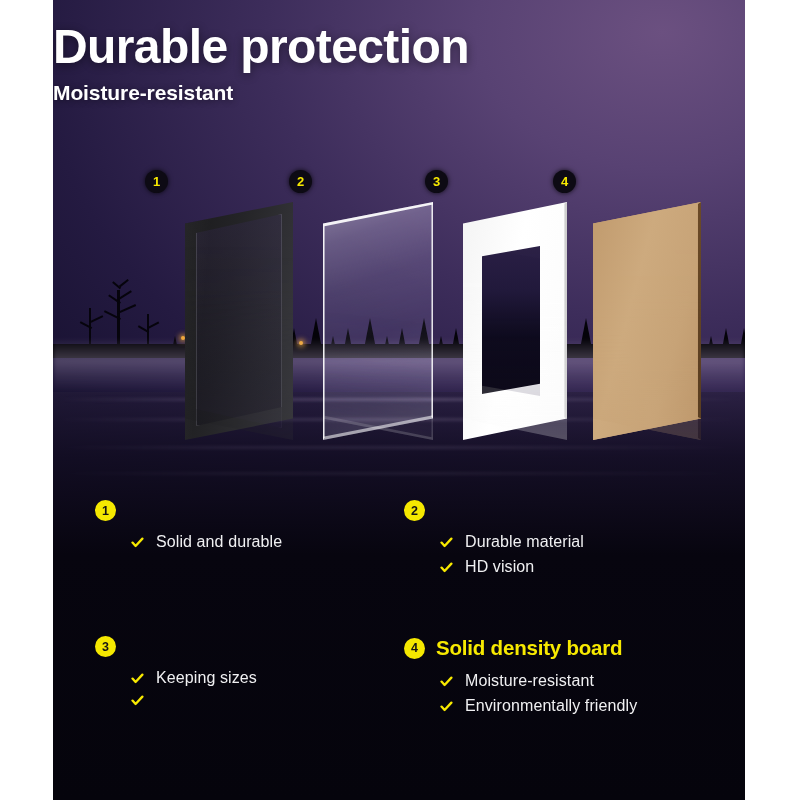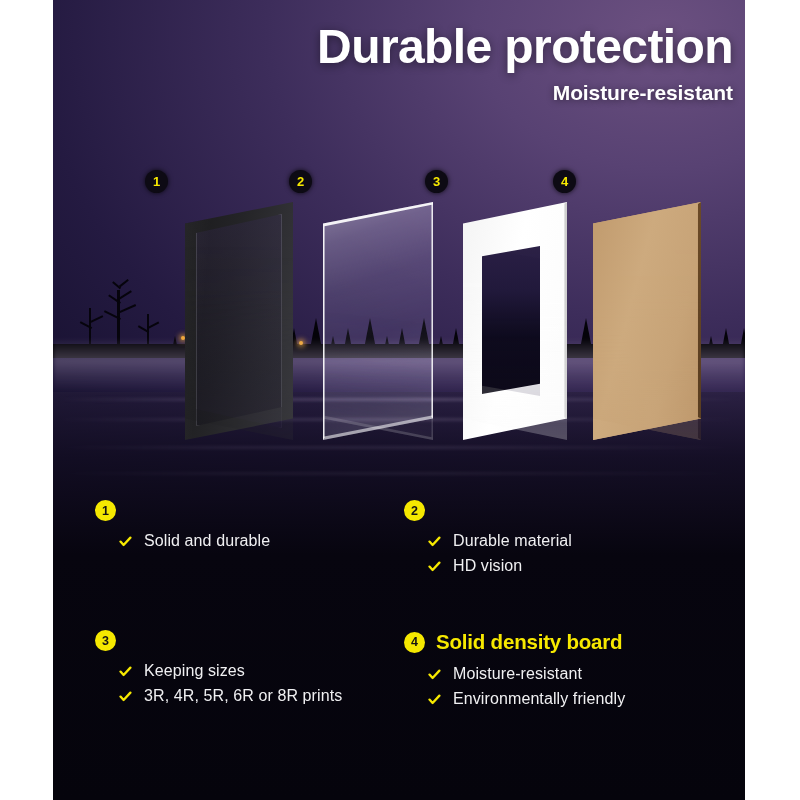--- a/index.html
+++ b/index.html
@@ -145,23 +145,23 @@
     position: absolute;
     width: 4px; height: 4px;
     border-radius: 50%;
     background: #f0a93a;
     box-shadow: 0 0 5px 2px rgba(240,169,58,.65);
   }
 
   
   .header {
     position: absolute;
-    left: 0; right: 12px;
+    left: 0; right: 0;
     top: 22px;
-    text-align: right;
+    text-align: left;
     z-index: 6;
   }
   .title {
     font-size: 48px;
     font-weight: 700;
     color: #ffffff;
     letter-spacing: -0.6px;
     line-height: 1.05;
     margin: 0;
     text-shadow: 0 2px 10px rgba(0,0,0,.45);
@@ -388,21 +388,21 @@
     flex: 0 0 auto;
   }
   .legend-title {
     color: #f7e900;
     font-size: 20.5px;
     font-weight: 700;
     letter-spacing: -.2px;
   }
   .legend-list {
     list-style: none;
-    margin: 0;
+    margin: 12px;
     padding: 0 0 0 24px;
   }
   .legend-list li {
     display: flex;
     align-items: center;
     gap: 12px;
     margin-bottom: 7px;
   }
   .check {
     flex: 0 0 auto;
@@ -616,21 +616,20 @@
                   </svg>
               </span>
               <span class="legend-text">Keeping sizes</span>
             </li>
             <li>
               <span class="check">
                 <svg width="13" height="13" viewBox="0 0 13 13">
                     <path d="M1.5 6.6 L4.6 10 L11.4 2.6" fill="none" stroke="#f7e900" stroke-width="2.3" stroke-linecap="round" stroke-linejoin="round"></path>
                   </svg>
               </span>
-              <span class="legend-text">3R, 4R, 5R, 6R or 8R prints</span>
             </li>
           </ul>
         </div>
 
         <div class="legend-item">
           <div class="legend-head">
             <span class="badge-legend">4</span>
             <span class="legend-title">Solid density board</span>
           </div>
           <ul class="legend-list">

